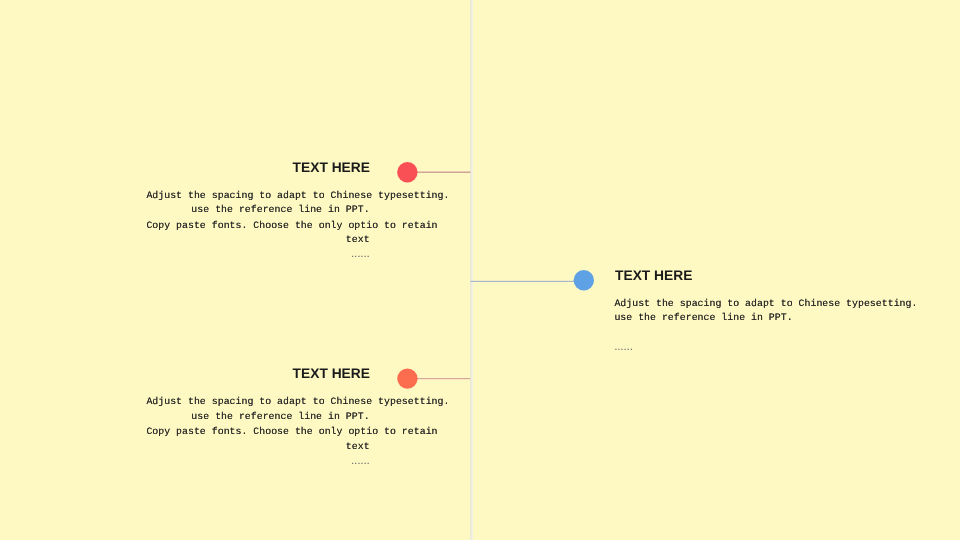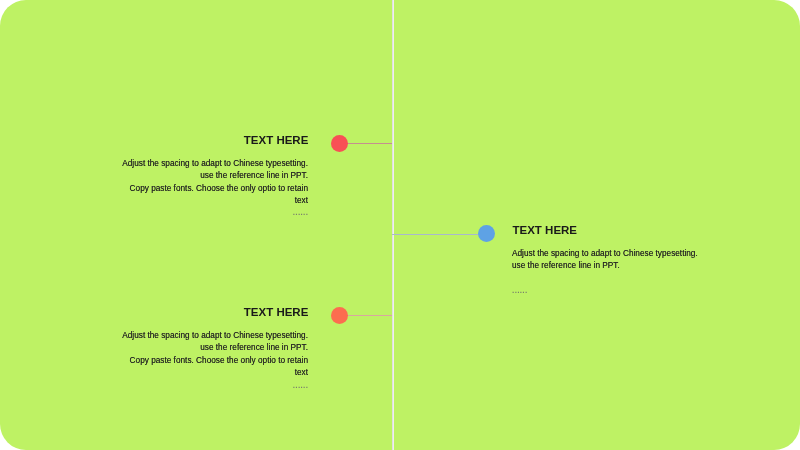--- a/index.html
+++ b/index.html
@@ -3,21 +3,21 @@
 <meta charset="utf-8">
 <title>Timeline Slide</title>
 <style>
   html,body{margin:0;padding:0;}
   body{
     width:800px;height:450px;background:#ffffff;
     font-family:"Liberation Sans",sans-serif;
     overflow:hidden;
     -webkit-font-smoothing:antialiased;
   }
-  .slide{position:relative;width:800px;height:450px;background:#bef264;border-radius:26px;}
+  .slide{position:relative;width:800px;height:450px;background:#fef9c3;}
 
   
   .axis-core{position:absolute;left:392px;top:0;width:1px;height:450px;background:#e0e0e0;}
   .axis-soft{position:absolute;left:393px;top:0;width:1px;height:450px;background:#efefef;}
 
   
   .conn{position:absolute;height:1px;}
 
   
   .dot{position:absolute;width:17px;height:17px;border-radius:50%;}
@@ -27,21 +27,21 @@
     position:absolute;font-weight:bold;font-size:11.5px;
     color:#1a1a1a;white-space:nowrap;line-height:12px;
     transform:translateZ(0);backface-visibility:hidden;
   }
 
   
   .body{
     position:absolute;font-size:8.25px;color:#262626;
     line-height:12.3px;white-space:nowrap;
     text-shadow:0 0 0.4px rgba(18,18,18,0.7);
-    transform:translateZ(0);backface-visibility:hidden;
+    transform:translateZ(0);backface-visibility:hidden;font-family:Liberation Mono, monospace;
   }
   .body .line{white-space:nowrap;}
 
   
   .dots{
     position:absolute;font-size:10px;color:#6e6e6e;
     letter-spacing:-0.2px;white-space:nowrap;line-height:10px;
     transform:translateZ(0);backface-visibility:hidden;
   }
 

